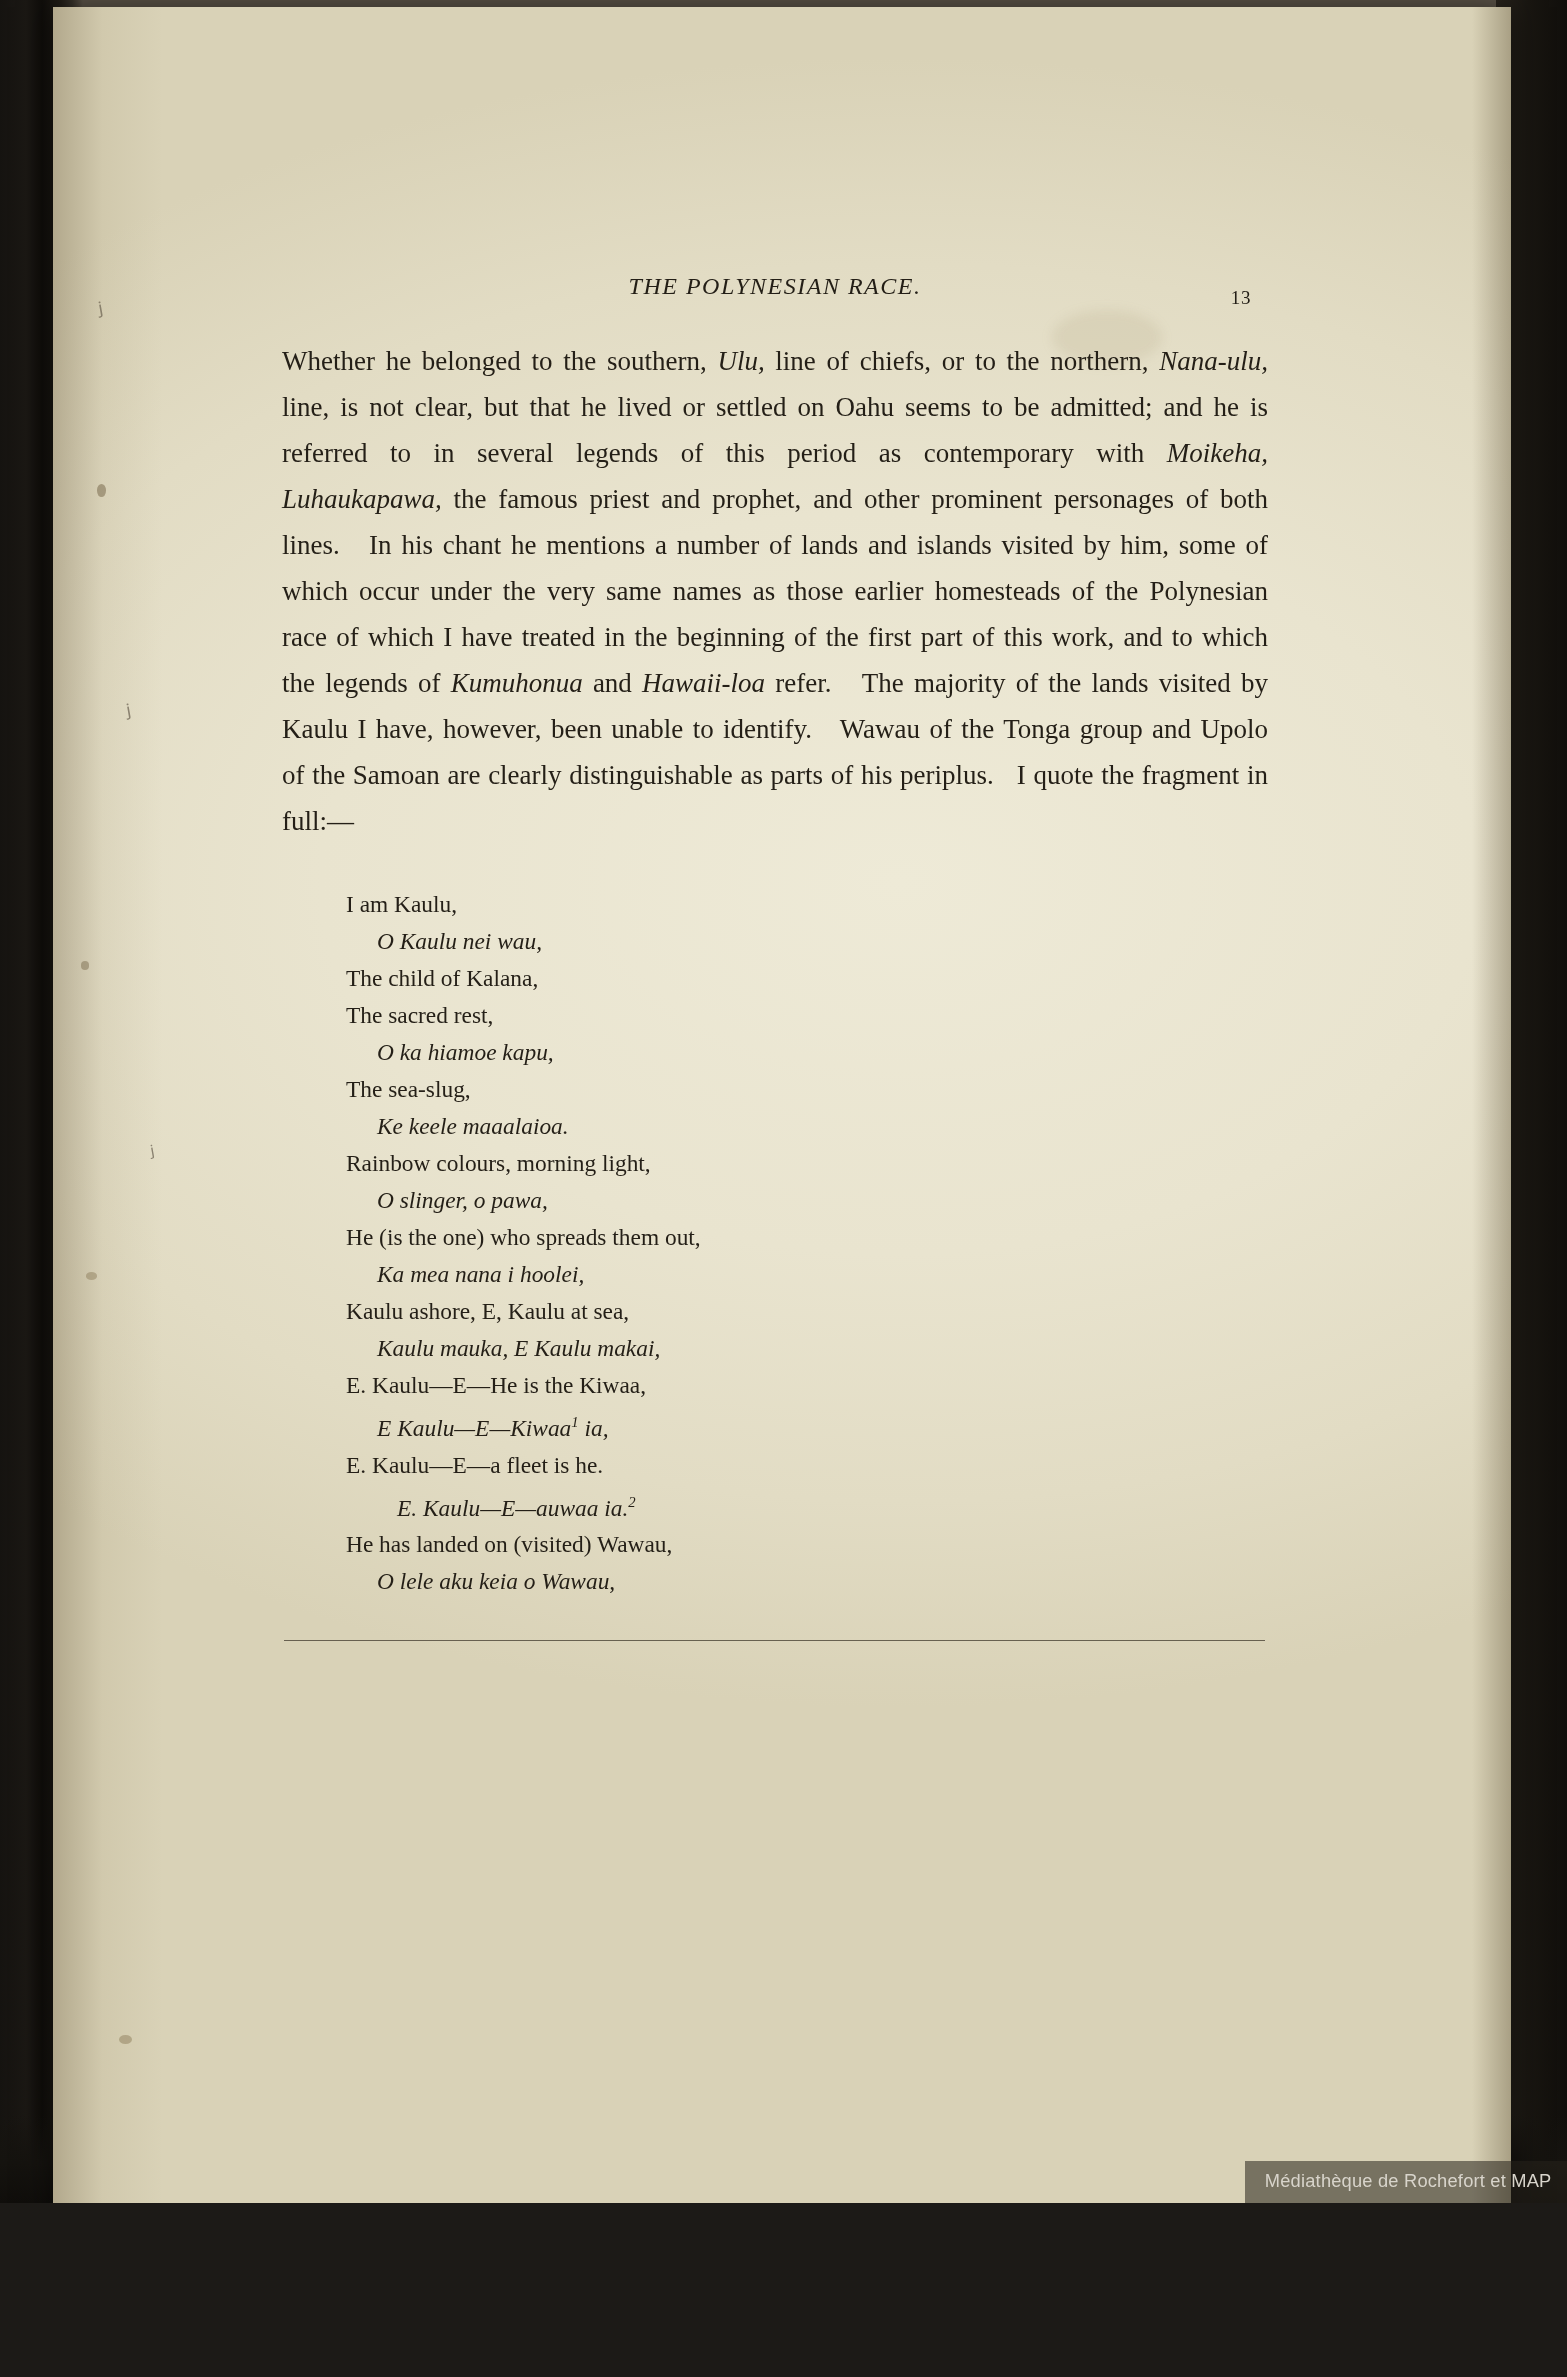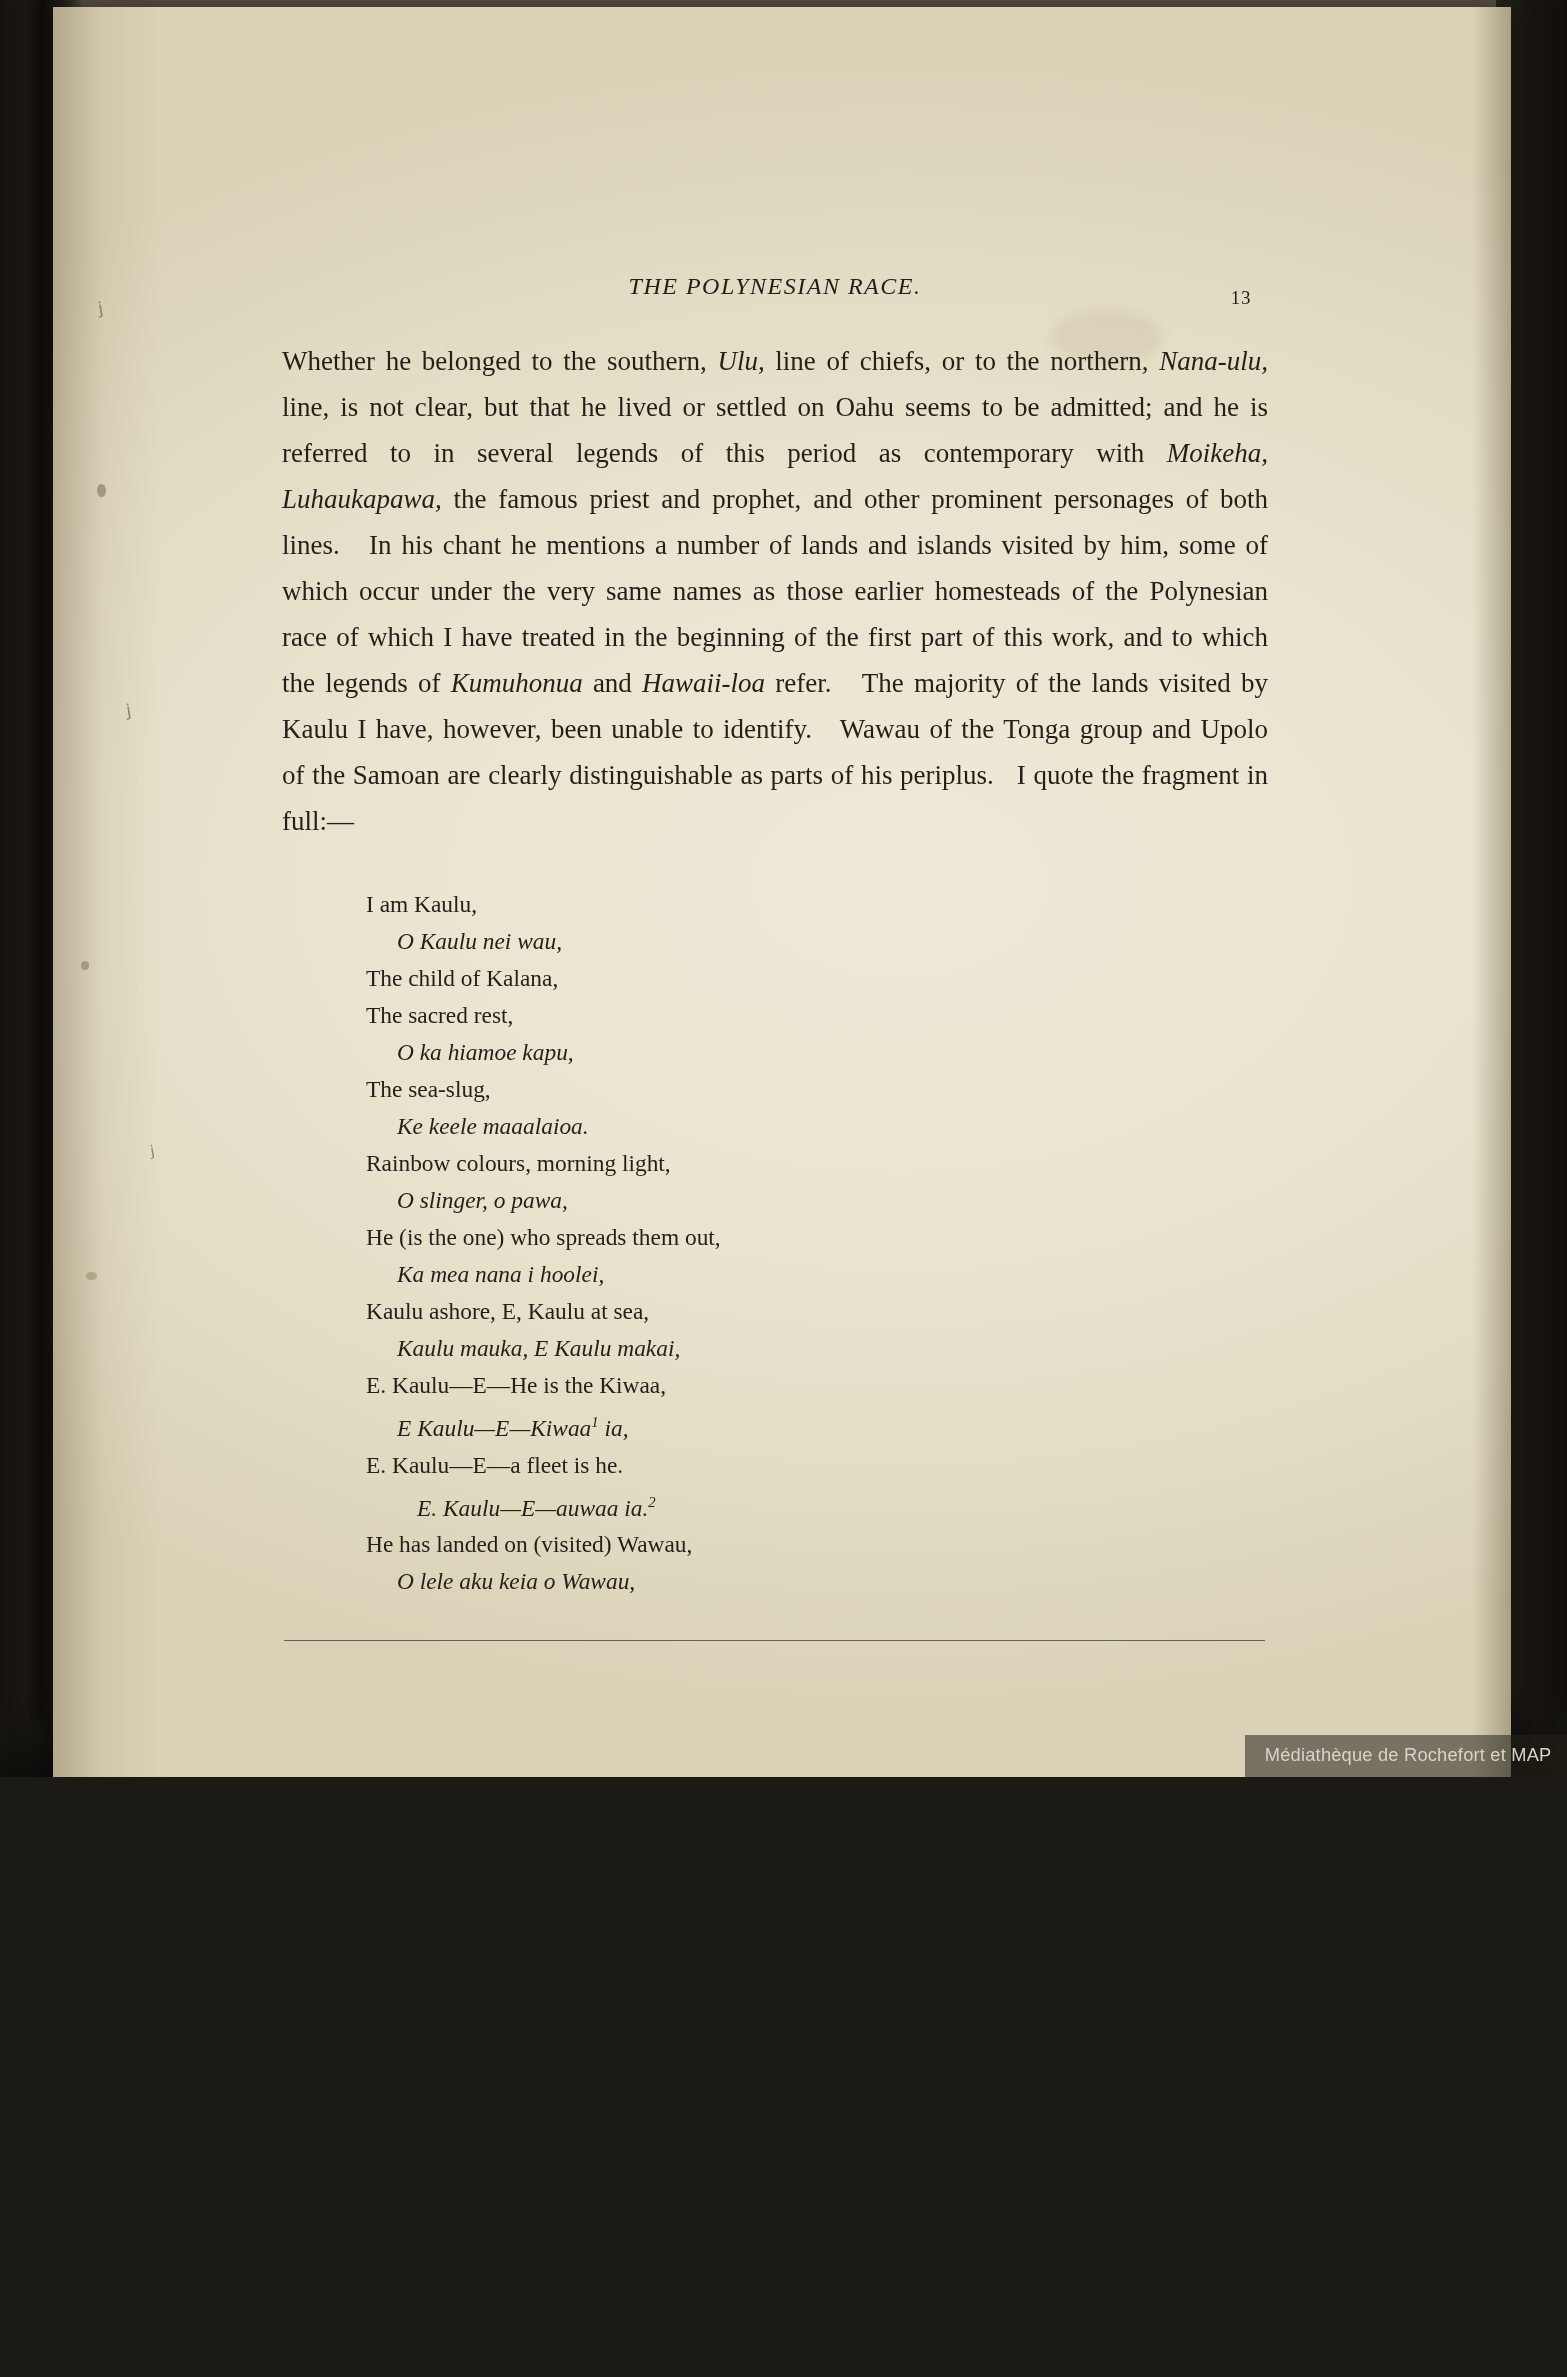--- a/index.html
+++ b/index.html
@@ -3,21 +3,21 @@
 <meta charset="utf-8">
 <style>
   html, body {
     margin: 0;
     padding: 0;
     background: #1c1a17;
   }
   #page {
     position: relative;
     width: 1568px;
-    height: 1777px;
+    height: 2203px;
     overflow: hidden;
     background: #a21caf;
     font-family: "Liberation Serif", serif;
   }
   
   .bg-dark {
     position: absolute;
     inset: 0;
     background:
       linear-gradient(90deg,
@@ -110,21 +110,21 @@
     line-height: 46px;
     text-align: justify;
     text-align-last: left;
     color: #241f17;
     word-spacing: 0.9px;
   }
   p.body i { font-style: italic; }
 
   .verse {
     margin-top: 42px;
-    margin-left: 84px;
+    margin-left: 64px;
     font-size: 23.4px;
     line-height: 37px;
     color: #241f17;
   }
   .verse .en { display: block; }
   .verse .ha { display: block; font-style: italic; padding-left: 31px; }
   .verse .ha.deep { padding-left: 51px; }
   .verse sup { font-size: 14.7px; vertical-align: super; }
 
   .rule {

